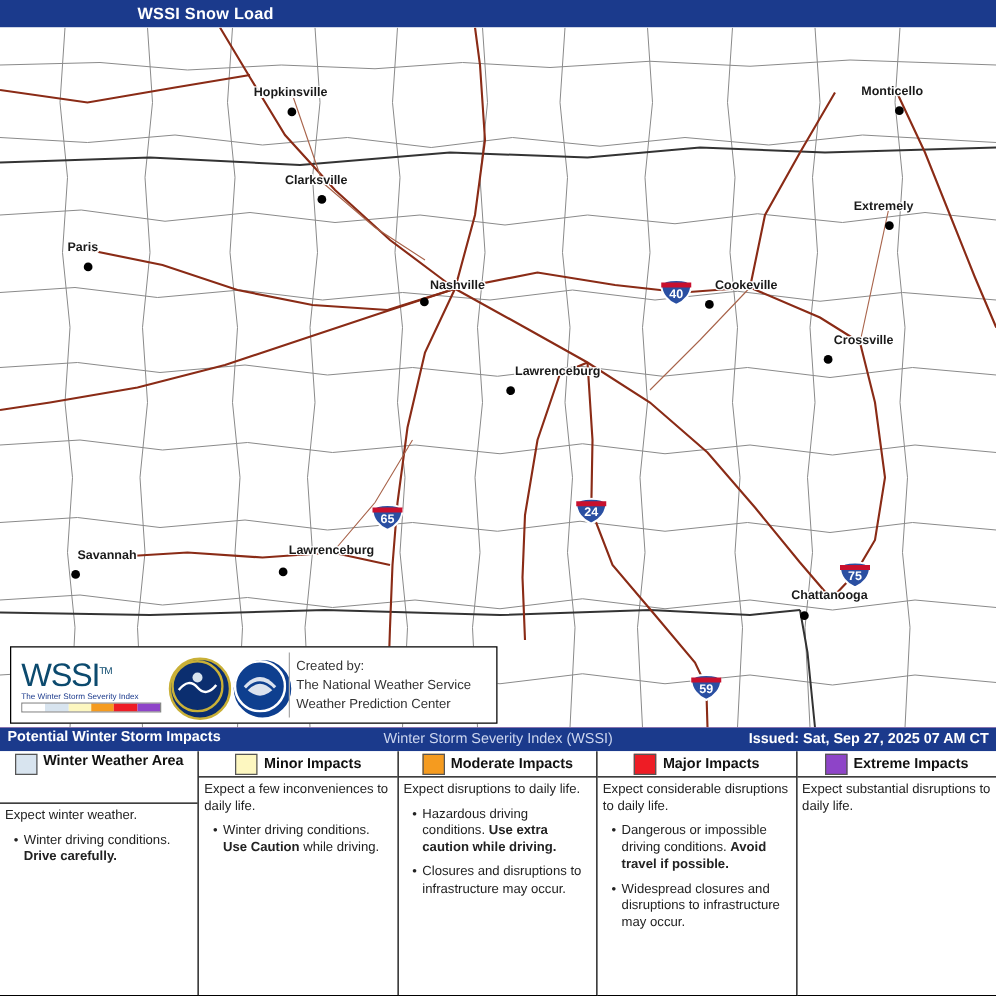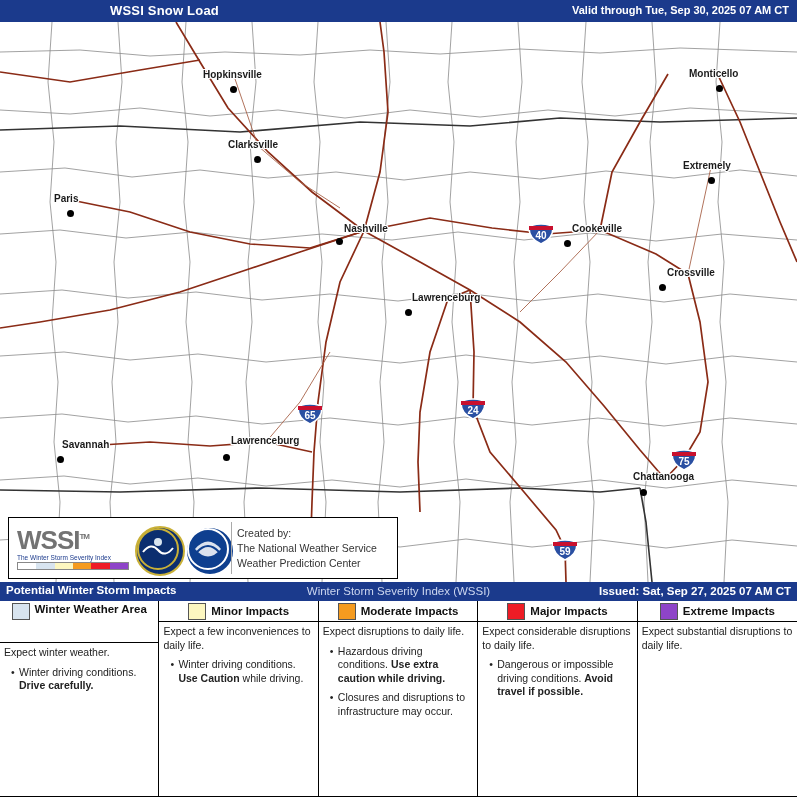--- a/index.html
+++ b/index.html
@@ -95,24 +95,24 @@
     border: 1px solid #000;
     box-sizing: border-box;
   }
   .wssi-logo {
     position: absolute;
     left: 8px; top: 6px;
     width: 112px;
   }
   .wssi-logo .wssi-word {
     font-size: 26px;
-    font-weight: bold;
+    font-weight: normal;
     font-family: "Liberation Sans", sans-serif;
     letter-spacing: -1px;
-    color: #737373;
+    color: #0c4a6e;
     line-height: 26px;
   }
   .wssi-logo .wssi-word sup {
     font-size: 8px;
     vertical-align: super;
   }
   .wssi-logo .wssi-sub {
     font-size: 6.5px;
     color: #1b3a8c;
     margin-top: 1px;
@@ -226,21 +226,20 @@
   }
   .col-winter .legend-head .txt { text-align: center; line-height: 13px; }
 </style>
 </head>
 <body>
 
 <div id="app">
 
   <div class="titlebar">
     <div class="title">WSSI Snow Load</div>
-    <div class="valid">Valid through Tue, Sep 30, 2025 07 AM CT</div>
   </div>
 
   <div class="mapwrap">
 
     <svg class="mapsvg" width="797" height="560" viewBox="0 0 797 560">
 
       <rect x="0" y="0" width="797" height="560" fill="#ffffff"></rect>
 
       <g stroke="#8a8a8a" stroke-width="0.8" fill="none">
         <path d="M0,30 L80,28 L150,34 L225,30 L300,33 L370,28 L440,32 L520,27 L600,31 L680,26 L797,30"></path>
@@ -467,20 +466,21 @@
 
     <div class="legend-col">
       <div class="legend-head">
         <span class="swatch" style="background:#ee1c25"></span>
         <span class="txt">Major Impacts</span>
       </div>
       <div class="legend-body">
         <p>Expect considerable disruptions to daily life.</p>
         <ul>
           <li>Dangerous or impossible driving conditions. <b>Avoid travel if possible.</b></li>
+          <li>Widespread closures and disruptions to infrastructure may occur.</li>
         </ul>
       </div>
     </div>
 
     <div class="legend-col">
       <div class="legend-head">
         <span class="swatch" style="background:#8e44c8"></span>
         <span class="txt">Extreme Impacts</span>
       </div>
       <div class="legend-body">

